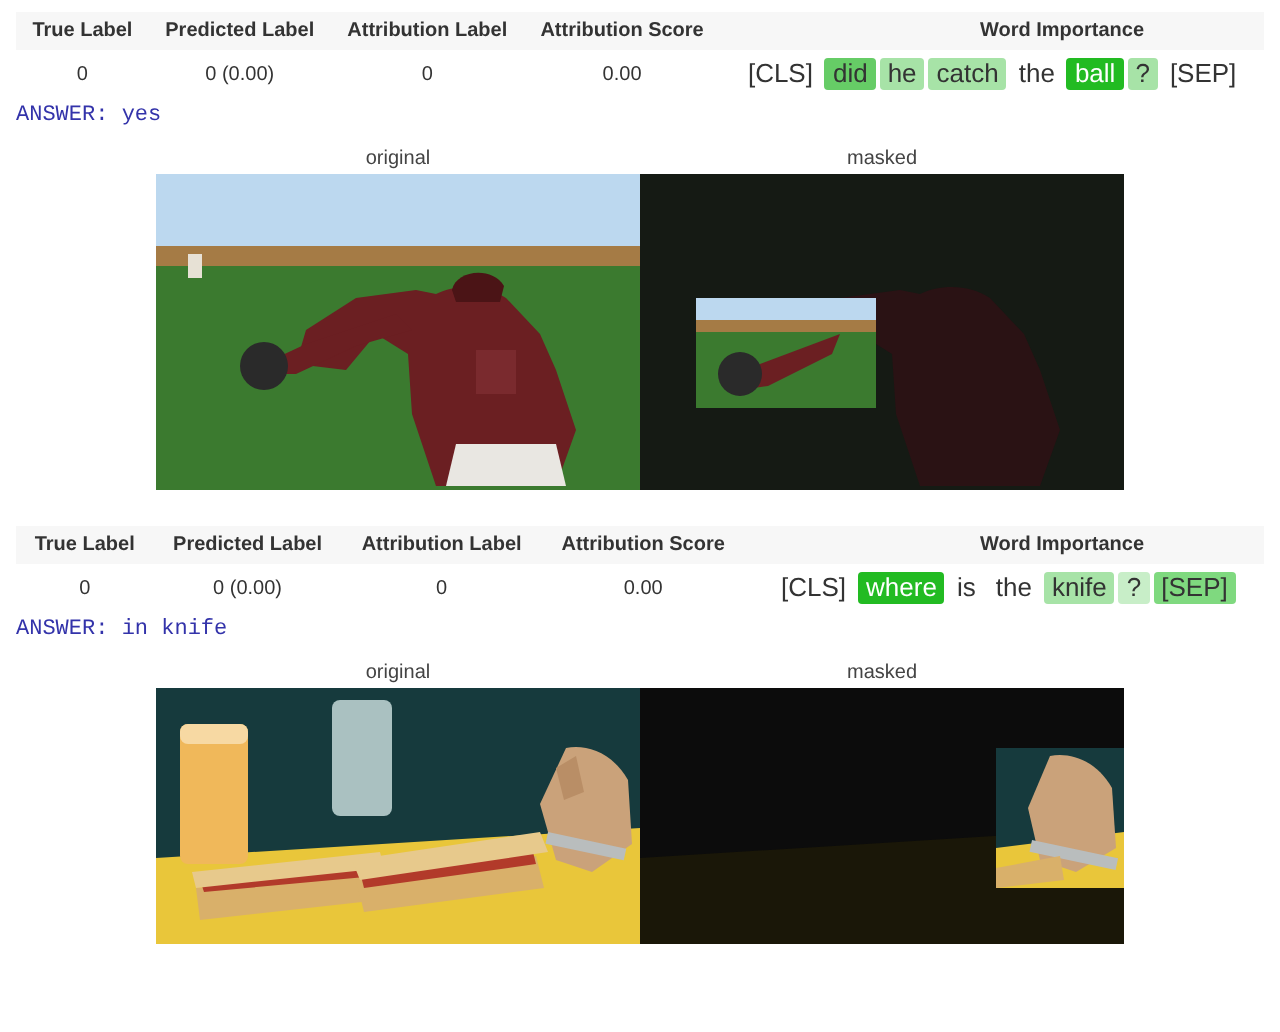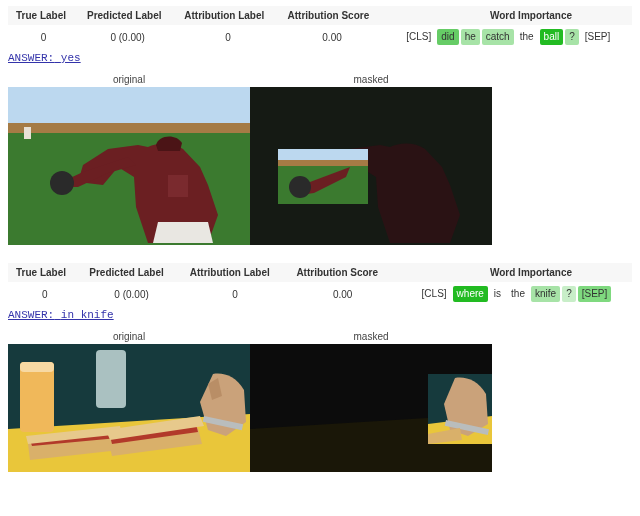--- a/index.html
+++ b/index.html
@@ -14,47 +14,46 @@
   }
   table.attr {
     border-collapse: collapse;
     font-size: 10px;
     margin-bottom: 3px;
   }
   table.attr th {
     font-weight: bold;
     padding: 4px 8px;
     background: #f7f7f7;
-    text-align: left;
+    text-align: center;
     white-space: nowrap;
   }
   table.attr td {
     padding: 4px 8px;
     text-align: center;
     background: #fff;
   }
   td.wi-cell { text-align: left; padding-left: 0; padding-right: 0; white-space: nowrap;}
   .tok {
     display: inline-block;
     padding: 1px 4px;
     margin: 0 1px;
     border-radius: 2px;
     line-height: 14px;
-    font-size: 10px;
+    font-size: 13px;
   }
   .answer {
     font-family: "Courier New", monospace;
     font-size: 11px;
     color: #33a;
     margin: 2px 0 10px 0;
-    text-decoration: underline;
   }
   .row2 {
     display: flex;
-    justify-content: flex-start;
+    justify-content: center;
     margin-bottom: 18px;
   }
   .panelcol { display: flex; flex-direction: column; align-items:center; }
   .captiontop { font-size: 10px; color:#444; margin-bottom:2px; }
   .svgbox { display:block; }
 </style>
 </head>
 <body>
 
 <table class="attr" style="width:100%; table-layout:auto;">

